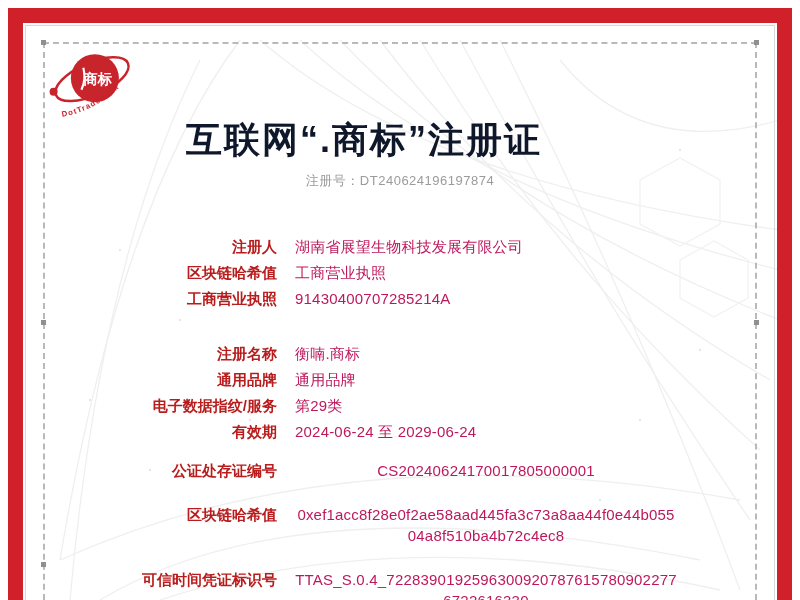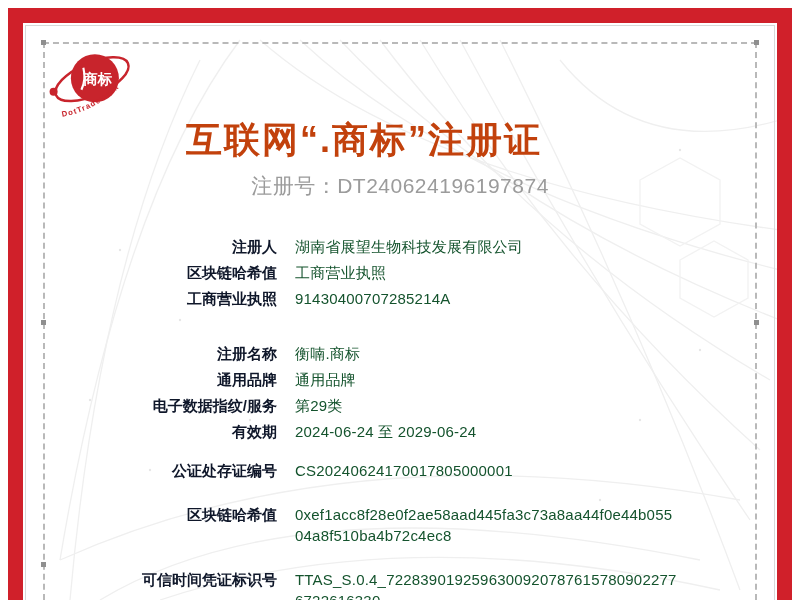--- a/index.html
+++ b/index.html
@@ -29,42 +29,42 @@
   .corner-dot.ml{left:41px;top:320px;}
   .corner-dot.ml2{left:41px;top:562px;}
   .corner-dot.mr{right:41px;top:320px;}
   
   .bg-pattern{position:absolute;left:0;top:0;width:800px;height:600px;pointer-events:none;}
   
   .logo{position:absolute;left:44px;top:36px;width:96px;height:96px;}
   
   .title{
     position:absolute;left:0;top:116px;width:728px;
-    text-align:center;font-size:36px;font-weight:bold;color:#c2410c;
+    text-align:center;font-size:36px;font-weight:bold;color:#0f172a;
     letter-spacing:2px;
   }
   .subtitle{
     position:absolute;left:0;top:172px;width:800px;
-    text-align:center;font-size:21px;color:#9b9b9b;letter-spacing:.5px;
+    text-align:center;font-size:13px;color:#9b9b9b;letter-spacing:.5px;
   }
   
   .fields{position:absolute;left:110px;top:234px;width:600px;}
   .field-group + .field-group{margin-top:29px;}
   .field-group:nth-child(3){margin-top:15px;}
   .row{display:grid;grid-template-columns:167px 1fr;column-gap:18px;align-items:start;}
   .row .label{
-    text-align:right;font-weight:bold;color:#0f172a;
+    text-align:right;font-weight:bold;color:#b91c1c;
     font-size:15px;line-height:26px;white-space:nowrap;
   }
   .row .value{
-    color:#14532d;font-size:15px;line-height:26px;
+    color:#be185d;font-size:15px;line-height:26px;
     word-break:break-all;max-width:382px;letter-spacing:.2px;
   }
   .field-group:nth-child(3) .row .label{line-height:21px;text-align:right;}
-  .field-group:nth-child(3) .row .value{line-height:21px;}
+  .field-group:nth-child(3) .row .value{line-height:21px;text-align:center;}
   .field-group:nth-child(3) .row + .row{margin-top:23px;}
 </style>
 </head>
 <body>
 
 <svg class="bg-pattern" viewBox="0 0 800 600" xmlns="http://www.w3.org/2000/svg">
   <g fill="none" stroke="#efefef" stroke-width="1.3">
     <path d="M260,40 Q420,180 780,230"></path>
     <path d="M300,40 Q460,190 780,270"></path>
     <path d="M340,40 Q500,210 780,320"></path>

